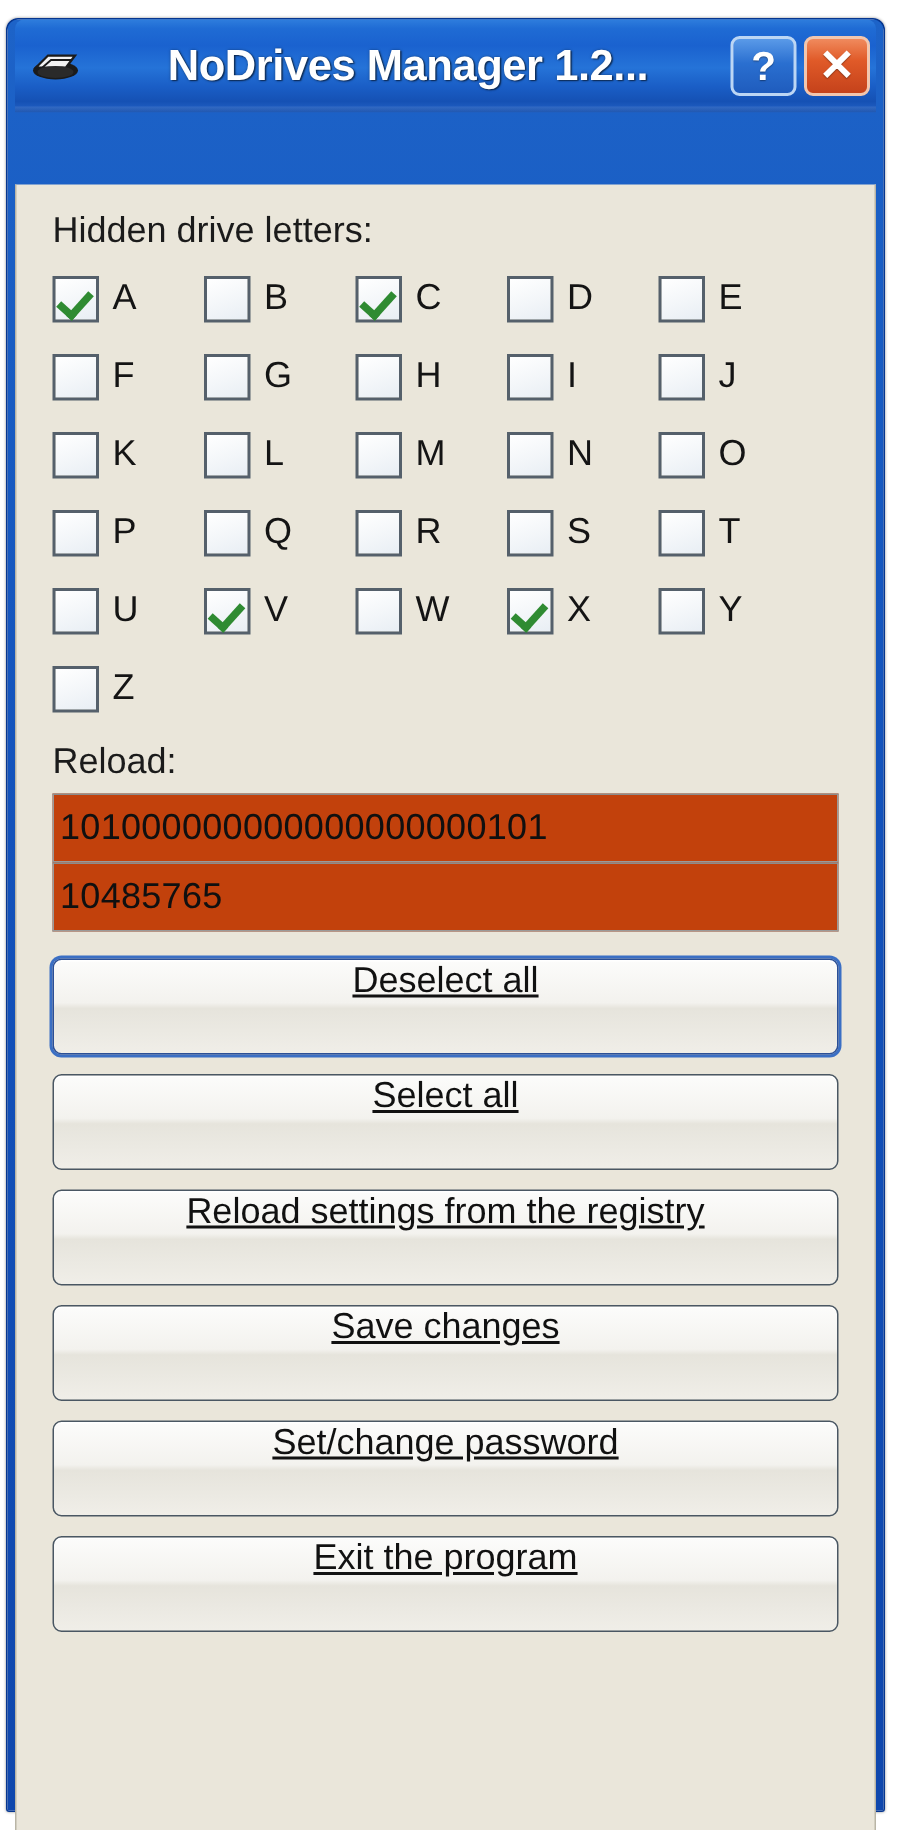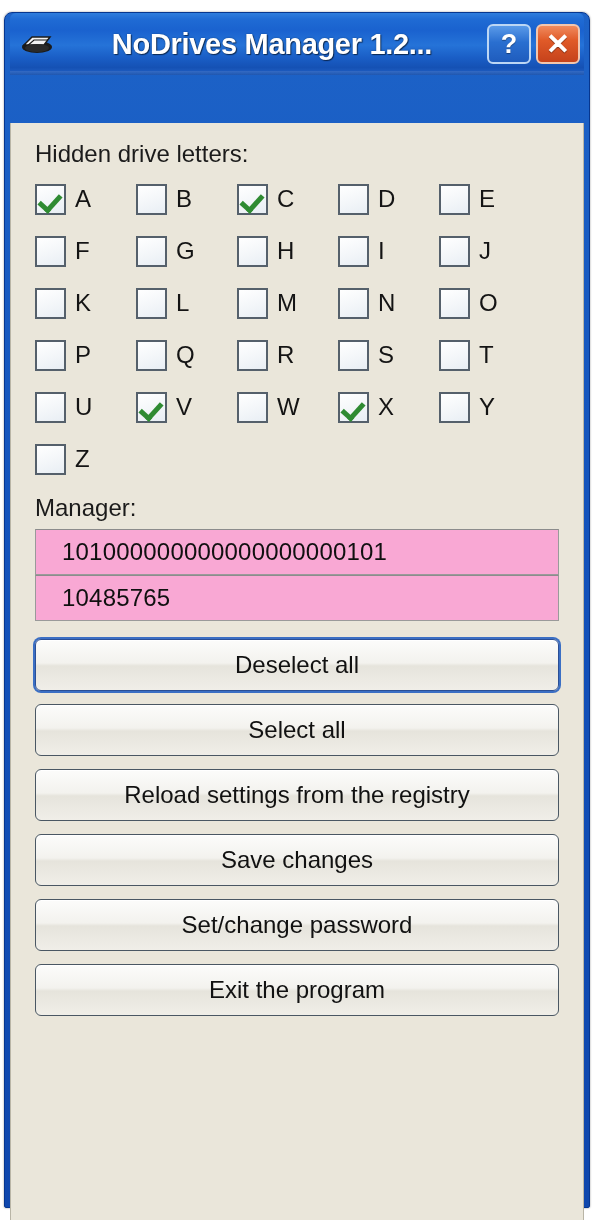--- a/index.html
+++ b/index.html
@@ -168,52 +168,52 @@
   .field-label {
     font-size: 24px;
     color: #1b1b1b;
     margin: 12px 0 7px 0;
     line-height: 1.1;
   }
   .textfield {
     width: 100%;
     box-sizing: border-box;
     height: 46px;
-    background: #f9a8d4;
+    background: #c2410c;
     border: 1px solid #9a9a9a;
     border-top-color: #8c8c8c;
     display: flex;
     align-items: center;
-    padding: 0 26px;
+    padding: 0 4px;
     font-size: 24px;
     color: #101010;
     letter-spacing: 0.2px;
     white-space: nowrap;
     overflow: hidden;
   }
 
   
   #button-stack {
     margin-top: 18px;
     display: flex;
     flex-direction: column;
     gap: 13px;
   }
   .xp-button {
-    height: 52px;
+    height: 64px;
     box-sizing: border-box;
     border: 1px solid #4a5763;
     border-radius: 6px;
     background: linear-gradient(180deg, #fcfcfb 0%, #f3f2ee 46%, #e6e4dc 52%, #f0eee8 100%);
     display: flex;
-    align-items: center;
     justify-content: center;
     font-size: 24px;
     color: #111111;
     box-shadow: inset 0 1px 0 #ffffff;
+    text-decoration: underline;
   }
   .xp-button.default {
     border: 1px solid #2b4f96;
     box-shadow: 0 0 0 2px #3b6fc4, inset 0 1px 0 #ffffff;
   }
 </style>
 </head>
 <body>
 
 <div id="window">
@@ -346,21 +346,21 @@
           <span class="cbox"></span>
           <span class="drive-letter">Y</span>
         </div>
         <div class="drive-cell">
           <span class="cbox"></span>
           <span class="drive-letter">Z</span>
         </div>
       </div>
 
 
-    <div class="field-label">Manager:</div>
+    <div class="field-label">Reload:</div>
     <div class="textfield">101000000000000000000101</div>
 
     <div class="textfield">10485765</div>
 
     <div id="button-stack">
         <div class="xp-button default">
           <span>Deselect all</span>
         </div>
         <div class="xp-button">
           <span>Select all</span>

